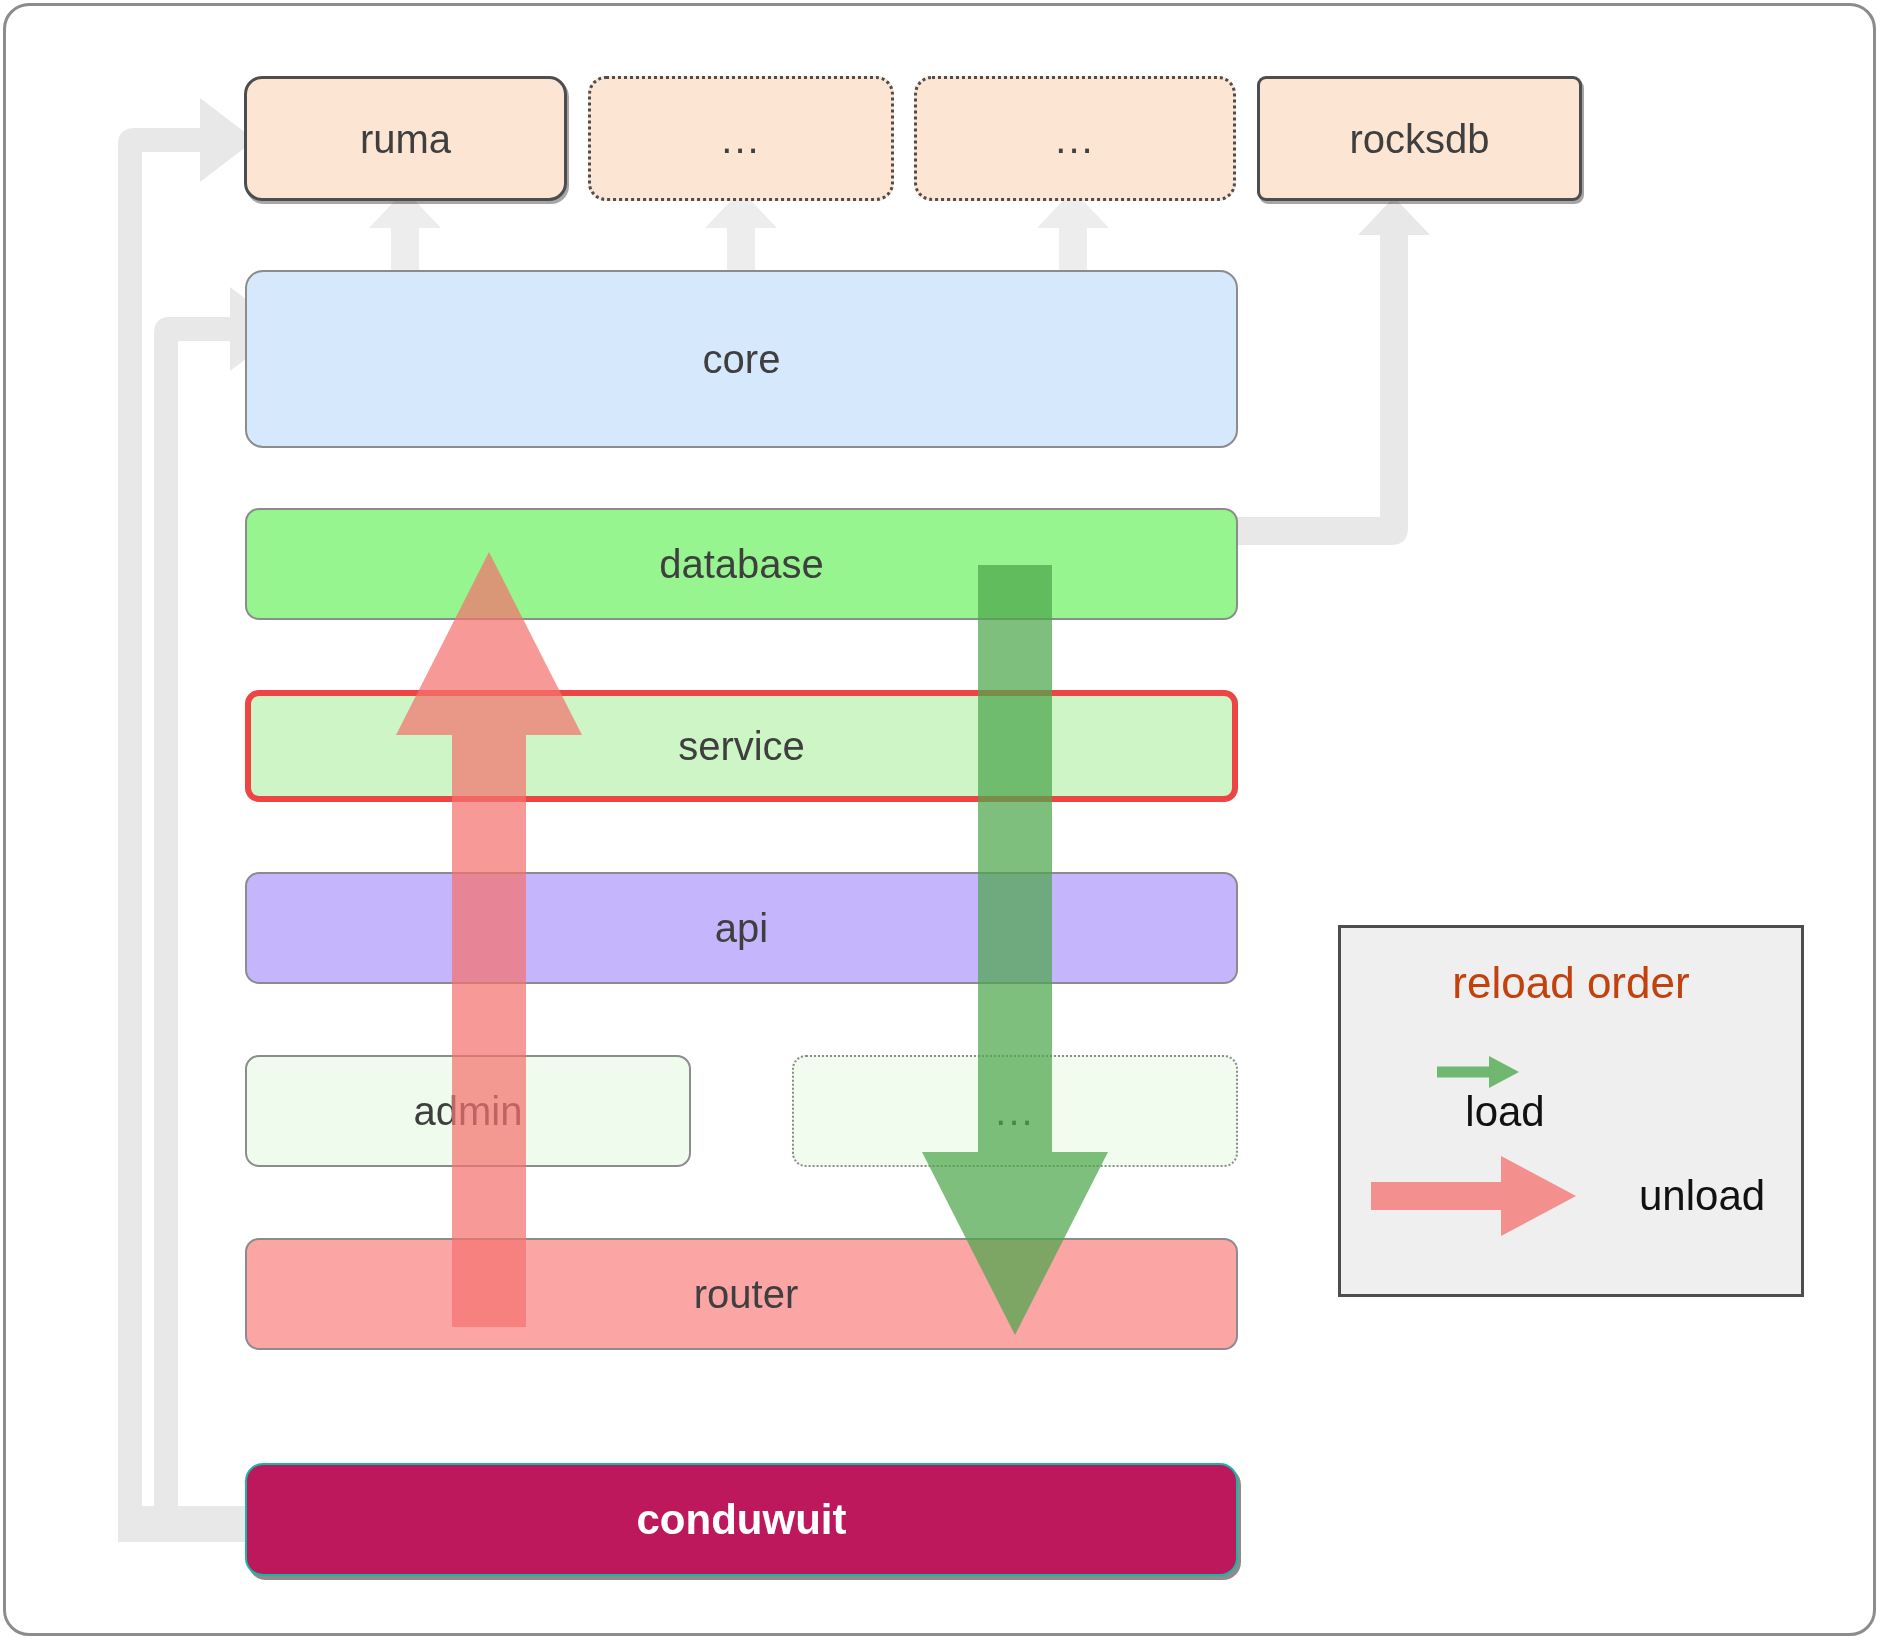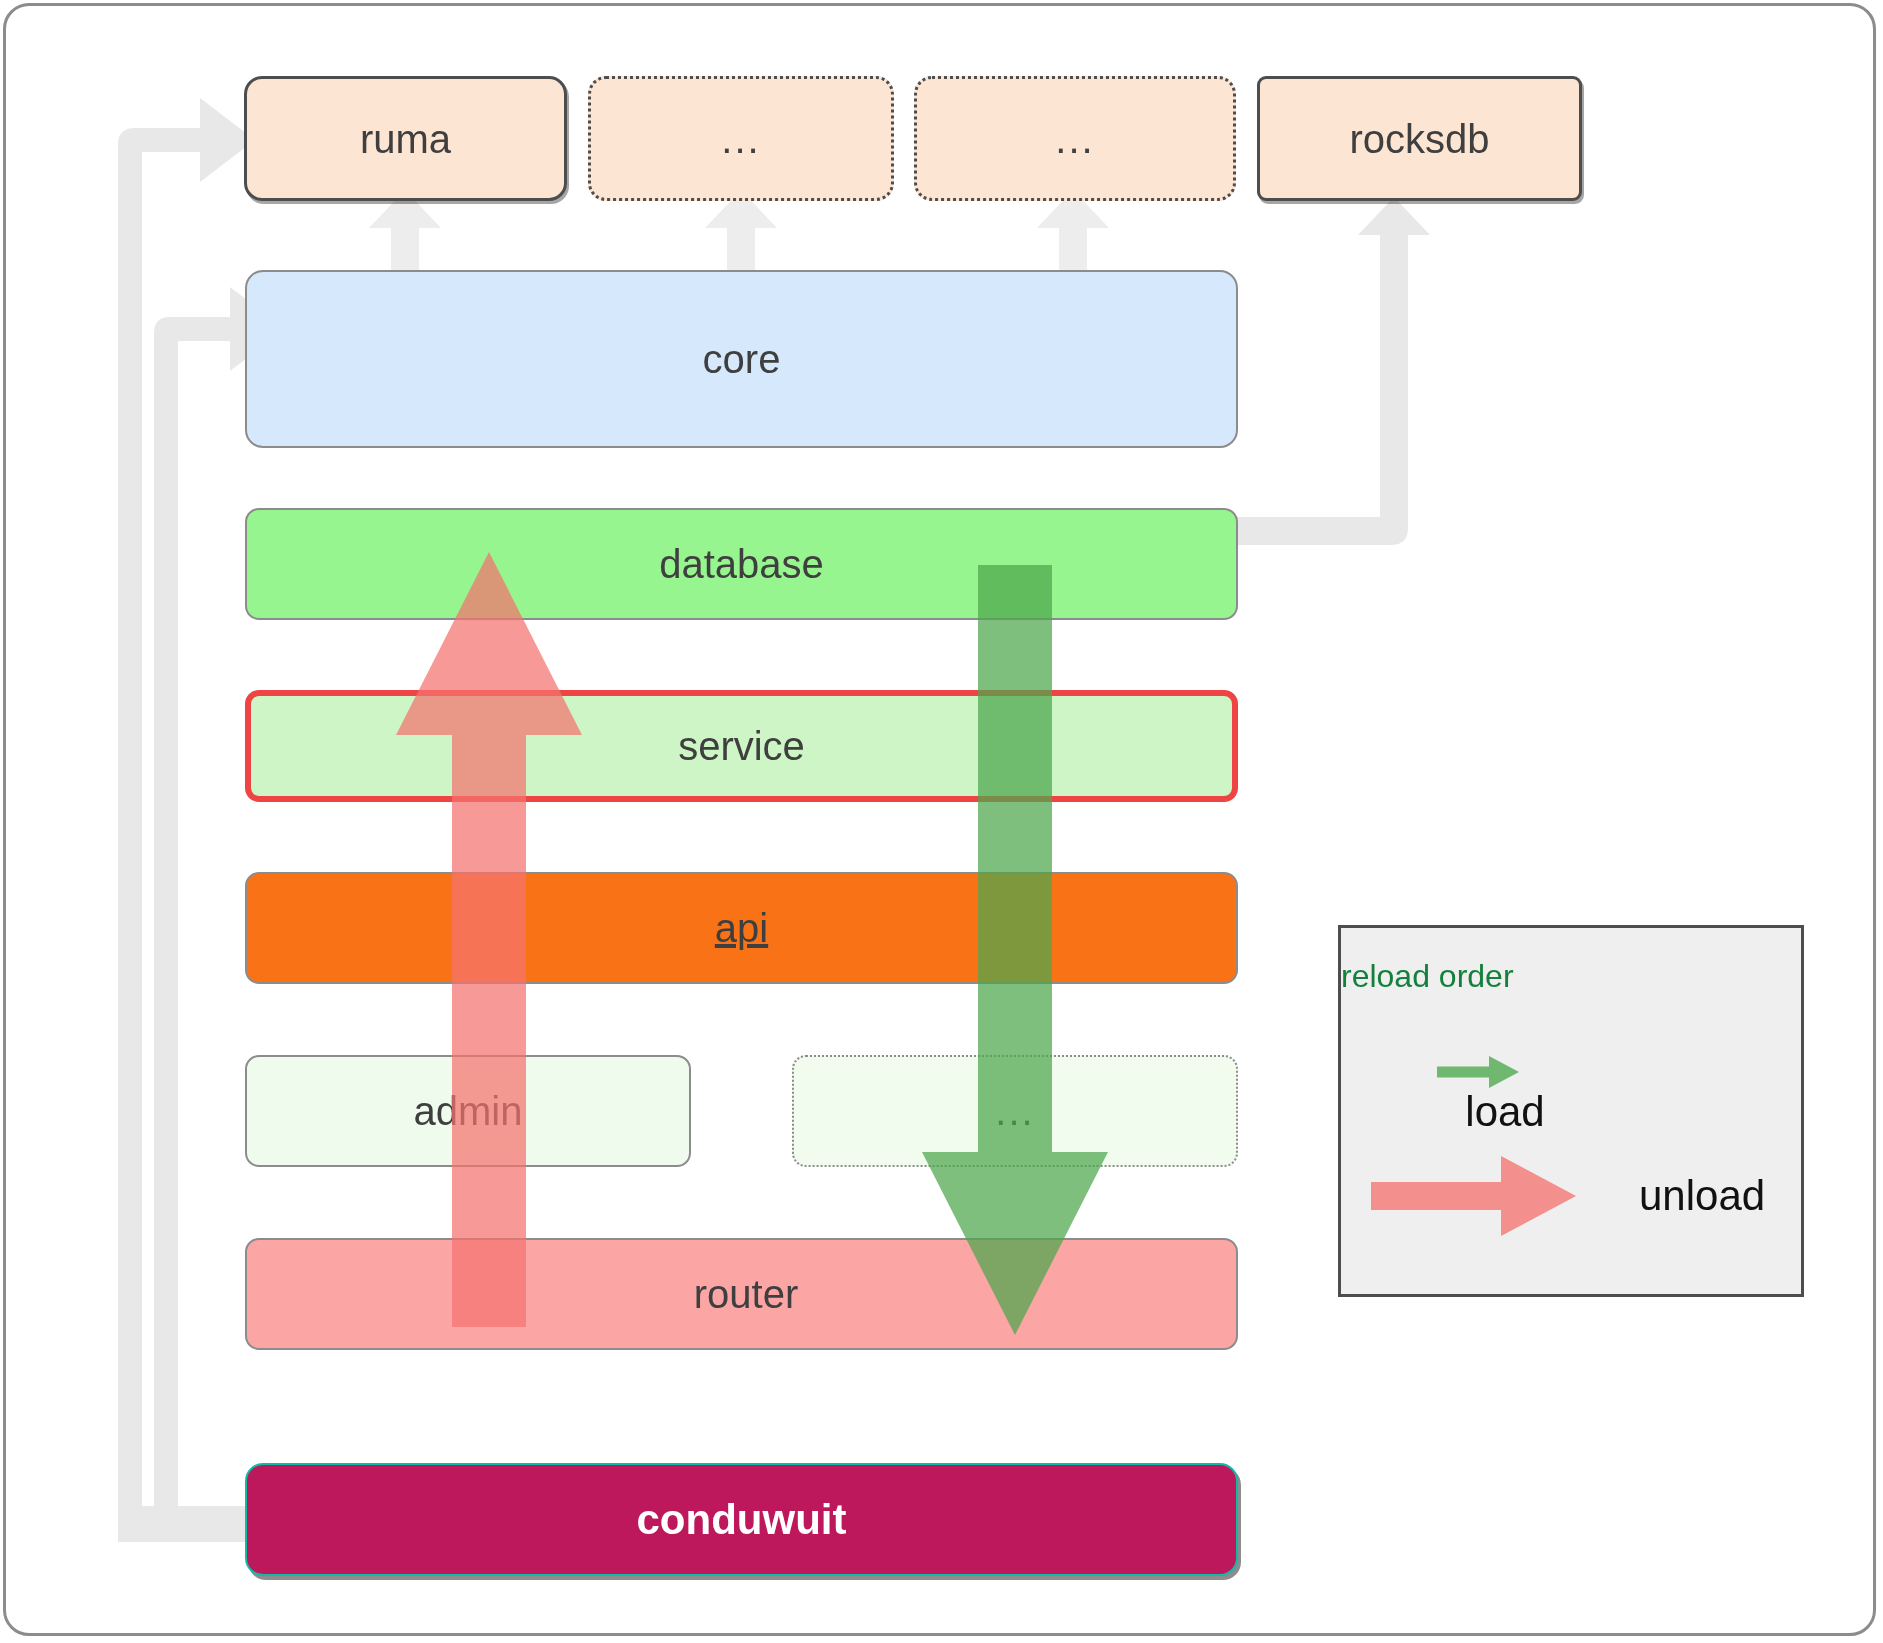--- a/index.html
+++ b/index.html
@@ -70,23 +70,22 @@
   }
   .node.database {
     background: #96f58e;
     border: 2px solid #8c8c8c;
   }
   .node.service {
     background: #cdf5c5;
     border: 6px solid #ef4444;
   }
   .node.api {
-    background: #f97316;
-    border: 2px solid #8c8c8c;
-    text-decoration: underline;
+    background: #c4b5fd;
+    border: 2px solid #8c8c8c;
   }
   .node.admin {
     background: #effbec;
     border: 2px solid #8c8c8c;
   }
   .node.more-low {
     background: #f1fbee;
     border: 2px dotted #8c8c8c;
   }
   .node.router {
@@ -123,23 +122,23 @@
     background: #efefef;
     border: 3px solid #4d4d4d;
     box-sizing: border-box;
     z-index: 4;
   }
   .legend-title {
     position: absolute;
     left: 0;
     top: 30px;
     width: 100%;
-    text-align: left;
-    font-size: 32px;
-    color: #15803d;
+    text-align: center;
+    font-size: 44px;
+    color: #c2410c;
   }
   .legend-row {
     position: absolute;
     height: 80px;
     display: flex;
     align-items: center;
   }
   .legend-row.load   { left: 30px; top: 128px; flex-direction: column; }
   .legend-row.unload { left: 30px; top: 228px; }
   .legend-arrow {

